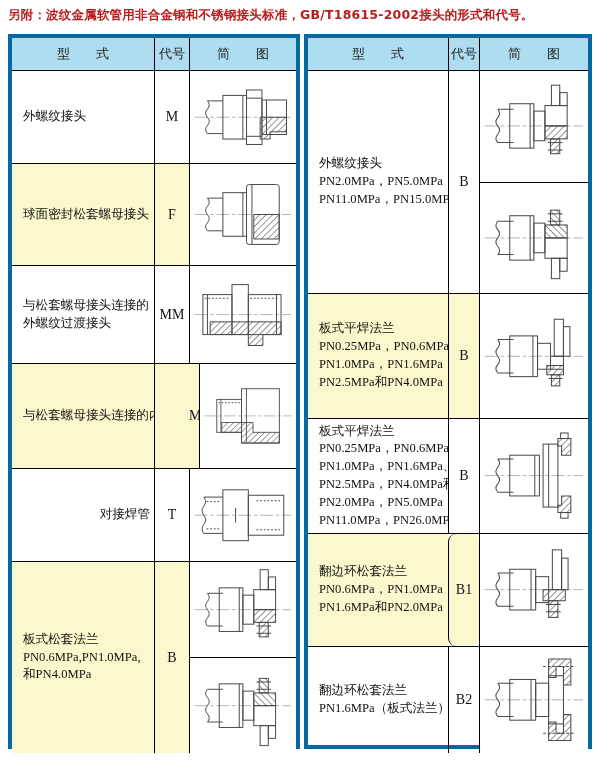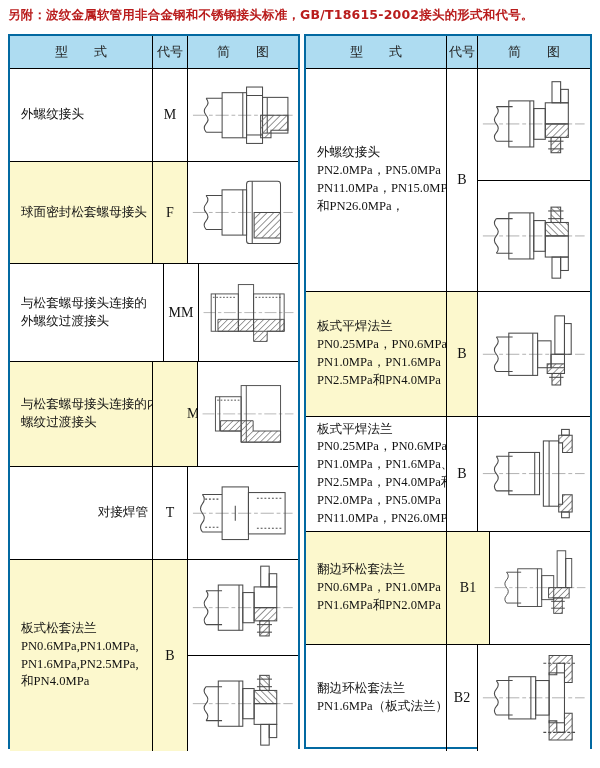--- a/index.html
+++ b/index.html
@@ -7,21 +7,21 @@
     width:600px;height:768px;background:#ffffff;overflow:hidden;
     font-family:"Liberation Serif","DejaVu Serif",serif;color:#111;
   }
   .title{
     margin:7px 8px 0 8px;
     font-family:"DejaVu Sans","Liberation Sans",sans-serif;
     font-weight:bold;font-size:12.5px;letter-spacing:0.2px;color:#b91c1c;
     white-space:nowrap;
   }
   .tables{display:flex;margin:10px 0 0 8px;width:584px;height:715px;}
-  .tbl{border:2px solid #0369a1;display:flex;flex-direction:column;box-sizing:border-box;background:#fff;}
+  .tbl{border:4px solid #0369a1;display:flex;flex-direction:column;box-sizing:border-box;background:#fff;}
   .tbl-left{width:292px;}
   .mid-gap{width:4px;background:#fff;}
   .tbl-right{width:288px;}
   .row{display:flex;flex:0 0 auto;box-sizing:border-box;}
   .row + .row{border-top:1px solid #000;}
   .c{box-sizing:border-box;overflow:hidden;}
   .c + .c{border-left:1px solid #000;}
   .row.header{height:32px;}
   .row.header .c{
     background:#aedcf1;display:flex;align-items:center;justify-content:center;
@@ -101,21 +101,21 @@
               </g>
             </svg>
           </div>
         </div>
       </div>
       <div class="row" style="height: 98px;">
         <div class="c ct" style="width: 142px;">
           <div class="line">与松套螺母接头连接的</div>
           <div class="line">外螺纹过渡接头</div>
         </div>
-        <div class="c cc" style="width: 35px; margin-left: 11px;">MM</div>
+        <div class="c cc" style="width: 35px;">MM</div>
         <div class="c cd">
           <div class="dsub">
             <svg viewBox="0 0 112 92" preserveAspectRatio="xMidYMid meet">
               <defs>
                 <pattern id="h3" patternUnits="userSpaceOnUse" width="5" height="5" patternTransform="rotate(45)">
                   <line x1="0" y1="0" x2="0" y2="5" stroke="#666" stroke-width="1.5"></line>
                 </pattern>
               </defs>
               <g fill="none" stroke="#4a4a4a" stroke-width="1.1">
                 <line x1="3" y1="46" x2="109" y2="46" stroke="#999" stroke-width="0.8" stroke-dasharray="14 3 4 3"></line>
@@ -128,21 +128,20 @@
                 <line x1="64" y1="28" x2="96" y2="28" stroke-dasharray="2 2"></line>
                 <path d="M20 54 H98 V68 H78 V80 H62 V68 H20 Z" fill="url(#h3)"></path>
               </g>
             </svg>
           </div>
         </div>
       </div>
       <div class="row hl" style="height: 105px;">
         <div class="c ct" style="width: 142px;">
           <div class="line">与松套螺母接头连接的内</div>
-          <div class="line">螺纹过渡接头</div>
         </div>
         <div class="c cc" style="width: 35px; padding-left: 44px;">MF</div>
         <div class="c cd">
           <div class="dsub">
             <svg viewBox="0 0 112 92" preserveAspectRatio="xMidYMid meet">
               <defs>
                 <pattern id="h4" patternUnits="userSpaceOnUse" width="5" height="5" patternTransform="rotate(45)">
                   <line x1="0" y1="0" x2="0" y2="5" stroke="#666" stroke-width="1.5"></line>
                 </pattern>
               </defs>
@@ -184,21 +183,20 @@
                 <line x1="48" y1="38" x2="48" y2="54"></line>
               </g>
             </svg>
           </div>
         </div>
       </div>
       <div class="row hl" style="height: 192px;">
         <div class="c ct" style="width: 142px;">
           <div class="line">板式松套法兰</div>
           <div class="line">PN0.6MPa,PN1.0MPa,</div>
-          <div class="line">PN1.6MPa,PN2.5MPa,</div>
           <div class="line">和PN4.0MPa</div>
         </div>
         <div class="c cc" style="width: 35px;">B</div>
         <div class="c cd">
           <div class="dsub">
             <svg viewBox="0 0 112 92" preserveAspectRatio="xMidYMid meet">
               <defs>
                 <pattern id="h6" patternUnits="userSpaceOnUse" width="5" height="5" patternTransform="rotate(45)">
                   <line x1="0" y1="0" x2="0" y2="5" stroke="#666" stroke-width="1.5"></line>
                 </pattern>
@@ -252,21 +250,20 @@
       <div class="row header">
         <div class="c" style="width: 140px;">型　　式</div>
         <div class="c" style="width: 31px;">代号</div>
         <div class="c" style="flex: 1 1 0%;">简　　图</div>
       </div>
       <div class="row" style="height: 223px;">
         <div class="c ct" style="width: 140px;">
           <div class="line">外螺纹接头</div>
           <div class="line">PN2.0MPa，PN5.0MPa，</div>
           <div class="line">PN11.0MPa，PN15.0MPa，</div>
-          <div class="line">和PN26.0MPa，</div>
         </div>
         <div class="c cc" style="width: 31px;">B</div>
         <div class="c cd">
           <div class="dsub">
             <svg viewBox="0 0 112 92" preserveAspectRatio="xMidYMid meet">
               <defs>
                 <pattern id="h8" patternUnits="userSpaceOnUse" width="5" height="5" patternTransform="rotate(45)">
                   <line x1="0" y1="0" x2="0" y2="5" stroke="#666" stroke-width="1.5"></line>
                 </pattern>
               </defs>
@@ -379,21 +376,21 @@
             </svg>
           </div>
         </div>
       </div>
       <div class="row hl" style="height: 113px;">
         <div class="c ct" style="width: 140px;">
           <div class="line">翻边环松套法兰</div>
           <div class="line">PN0.6MPa，PN1.0MPa，</div>
           <div class="line">PN1.6MPa和PN2.0MPa，</div>
         </div>
-        <div class="c cc" style="width: 43px;">B1</div>
+        <div class="c cc" style="width: 31px; border-radius: 8px;">B1</div>
         <div class="c cd">
           <div class="dsub">
             <svg viewBox="0 0 112 92" preserveAspectRatio="xMidYMid meet">
               <defs>
                 <pattern id="h12" patternUnits="userSpaceOnUse" width="5" height="5" patternTransform="rotate(45)">
                   <line x1="0" y1="0" x2="0" y2="5" stroke="#666" stroke-width="1.5"></line>
                 </pattern>
               </defs>
               <g fill="none" stroke="#4a4a4a" stroke-width="1.1">
                 <line x1="3" y1="46" x2="109" y2="46" stroke="#999" stroke-width="0.8" stroke-dasharray="14 3 4 3"></line>

